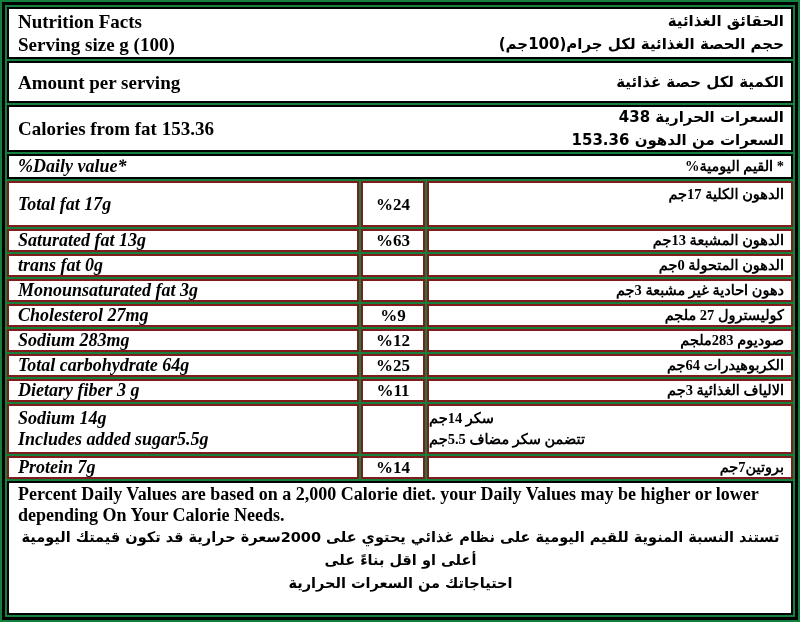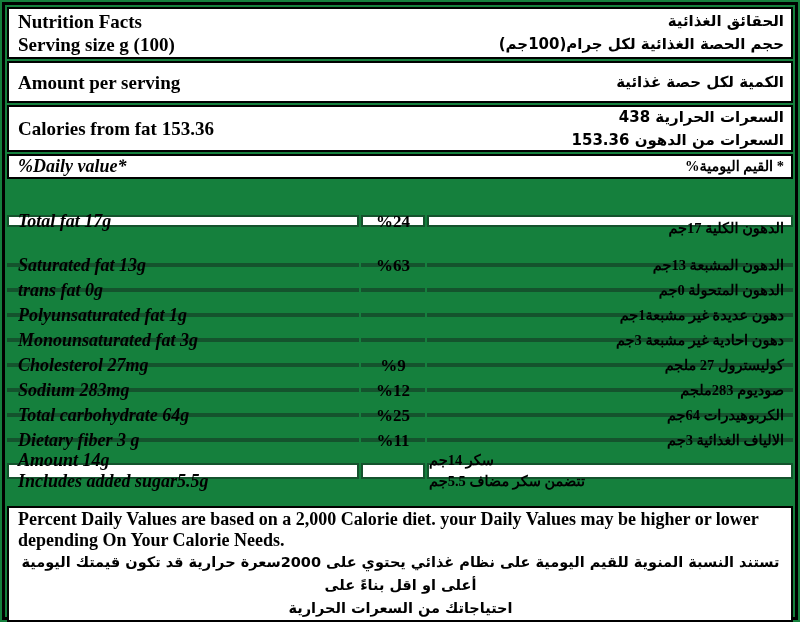--- a/index.html
+++ b/index.html
@@ -9,21 +9,21 @@
          padding:2px;display:flex;flex-direction:column;gap:2px;box-sizing:border-box;}
   .rowbox{border:2px solid #000;box-sizing:border-box;background:#fff;flex:none;}
 
   
   .full{display:flex;justify-content:space-between;align-items:center;padding:0 7px 0 9px;}
   .full .en{display:flex;flex-direction:column;justify-content:center;text-align:left;direction:ltr;}
   .full .ar{display:flex;flex-direction:column;justify-content:space-between;text-align:right;direction:rtl;}
 
   
   .row3{display:flex;gap:2px;border:none;padding:0;background:transparent;}
-  .cell{border:2px solid #14532d;box-sizing:border-box;background:#fff;display:flex;align-items:center;margin-top:34px;}
+  .cell{border:2px solid #7f1d1d;box-sizing:border-box;background:#fff;display:flex;align-items:center;}
   .cEn{width:352px;padding-left:9px;flex:none;}
   .cPct{width:64px;flex:none;justify-content:center;text-align:center;}
   .cAr{flex:1;justify-content:flex-start;direction:rtl;padding-right:7px;text-align:right;}
 
   .en-txt{font-weight:bold;font-size:18px;line-height:21px;font-style:italic;}
   .en-big{font-weight:bold;font-size:19px;line-height:23px;}
   .pct-txt{font-weight:bold;font-size:17px;line-height:19px;}
   .ar-txt{font-family:Liberation Serif, serif;font-weight:bold;font-size:14.5px;line-height:21px;direction:rtl;}
   .ar-big{font-family:"DejaVu Sans",sans-serif;font-weight:bold;font-size:15px;line-height:23px;direction:rtl;}
 
@@ -121,40 +121,29 @@
           <span class="en-txt">trans fat 0g</span>
         </div>
       <div class="cell cPct">
           <span class="pct-txt"></span>
         </div>
       <div class="cell cAr">
           <span class="ar-txt">الدهون المتحولة 0جم</span>
         </div>
     </div>
 
-    <div class="row3 h-std">
-      <div class="cell cEn">
-          <span class="en-txt">Polyunsaturated fat 1g</span>
+
+    <div class="row3 h-std">
+      <div class="cell cEn">
+          <span class="en-txt">Monounsaturated fat 3g</span>
         </div>
       <div class="cell cPct">
           <span class="pct-txt"></span>
         </div>
       <div class="cell cAr">
-          <span class="ar-txt">دهون عديدة غير مشبعة1جم</span>
-        </div>
-    </div>
-
-    <div class="row3 h-std">
-      <div class="cell cEn">
-          <span class="en-txt">Monounsaturated fat 3g</span>
-        </div>
-      <div class="cell cPct">
-          <span class="pct-txt"></span>
-        </div>
-      <div class="cell cAr">
           <span class="ar-txt">دهون احادية غير مشبعة 3جم</span>
         </div>
     </div>
 
     <div class="row3 h-std">
       <div class="cell cEn">
           <span class="en-txt">Cholesterol 27mg</span>
         </div>
       <div class="cell cPct">
           <span class="pct-txt">%9</span>
@@ -195,21 +184,21 @@
       <div class="cell cPct">
           <span class="pct-txt">%11</span>
         </div>
       <div class="cell cAr">
           <span class="ar-txt">الالياف الغذائية 3جم</span>
         </div>
     </div>
 
     <div class="row3 h-sugar two">
       <div class="cell cEn">
-        <span class="en-txt">Amount 14g</span>
+        <span class="en-txt">Sodium 14g</span>
         <span class="en-txt">Includes added sugar5.5g</span>
       </div>
       <div class="cell cPct">
           <span class="pct-txt"></span>
         </div>
       <div class="cell cAr">
         <span class="ar-txt">سكر 14جم</span>
         <span class="ar-txt">تتضمن سكر مضاف 5.5جم</span>
       </div>
     </div>

